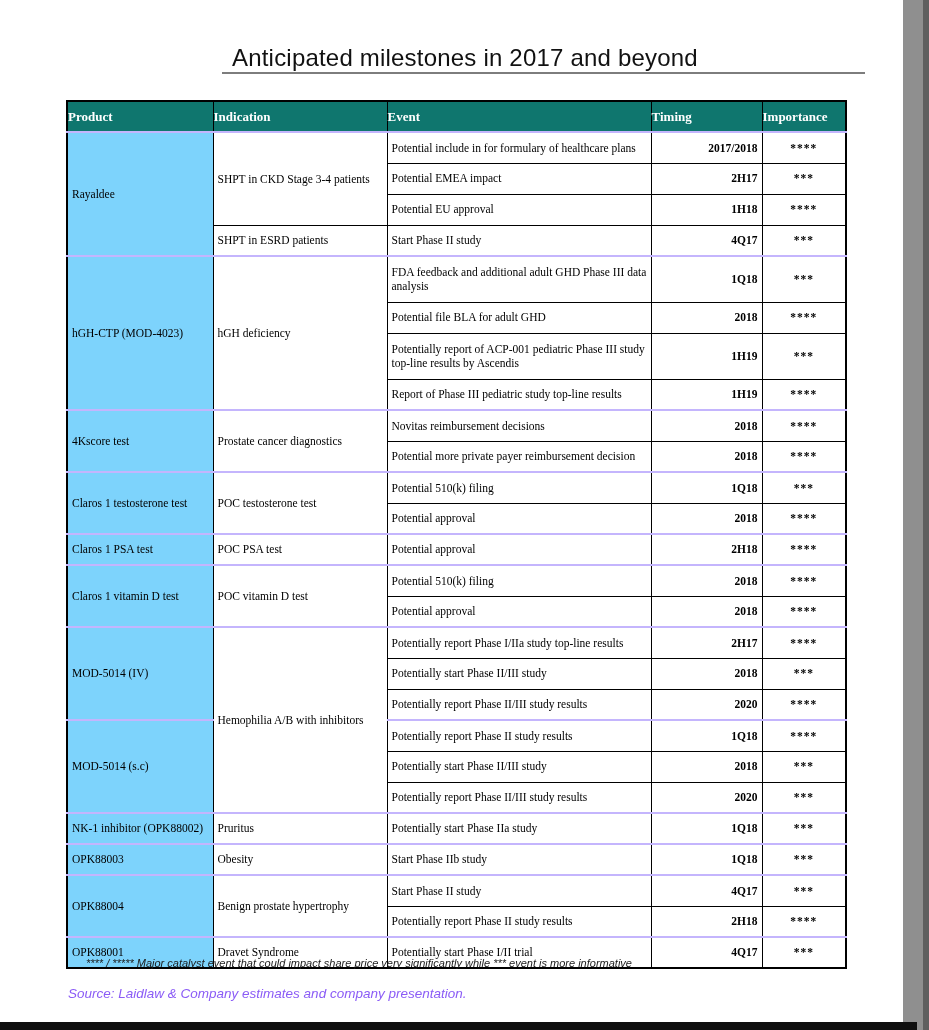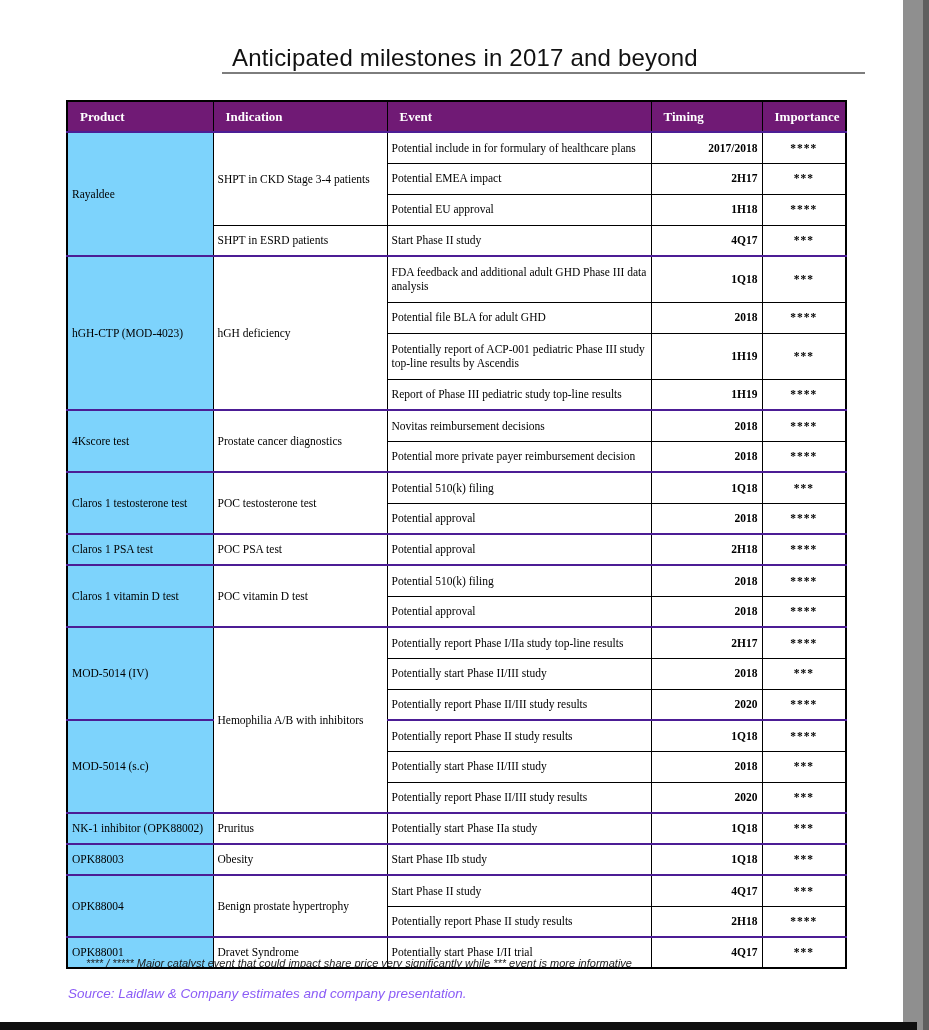--- a/index.html
+++ b/index.html
@@ -15,30 +15,30 @@
     font-family:"Liberation Sans", sans-serif;
   }
   
   table.milestones{
     position:absolute;left:66px;top:100px;width:779px;
     border-collapse:collapse;table-layout:fixed;
     font-family:"Liberation Serif", serif;
     border:2px solid #000;
   }
   table.milestones th{
-    background:#701a75;color:#ffffff;font-weight:bold;text-align:left;
-    font-size:13px;padding:1px 12px;border:1px solid #000;height:15px;margin-top:44px;
+    background:#0f766e;color:#ffffff;font-weight:bold;text-align:left;
+    font-size:13px;padding:1px 0;border:1px solid #000;height:15px;margin-top:44px;
   }
   table.milestones td{
     border:1px solid #000;font-size:11.5px;padding:1px 4px;
     vertical-align:middle;line-height:1.25;
   }
   table.milestones tr{height:31px;}
   table.milestones tr.tall{height:46px;}
-  table.milestones tr.group-start td{border-top:2px solid #4c1d95;}
+  table.milestones tr.group-start td{border-top:2px solid #c4b5fd;}
   td.col-product{background:#7dd3fc;}
   td.col-timing{text-align:right;font-weight:bold;padding-right:6px;}
   td.col-importance{text-align:center;font-weight:bold;letter-spacing:1px;}
   
   .footnote{
     position:absolute;left:66px;top:957px;font-size:11px;font-style:italic;color:#1a1a1a;margin-left:20px;
   }
   .source-note{
     position:absolute;left:68px;top:986px;font-size:13.5px;font-style:italic;color:#8b5cf6;
   }

